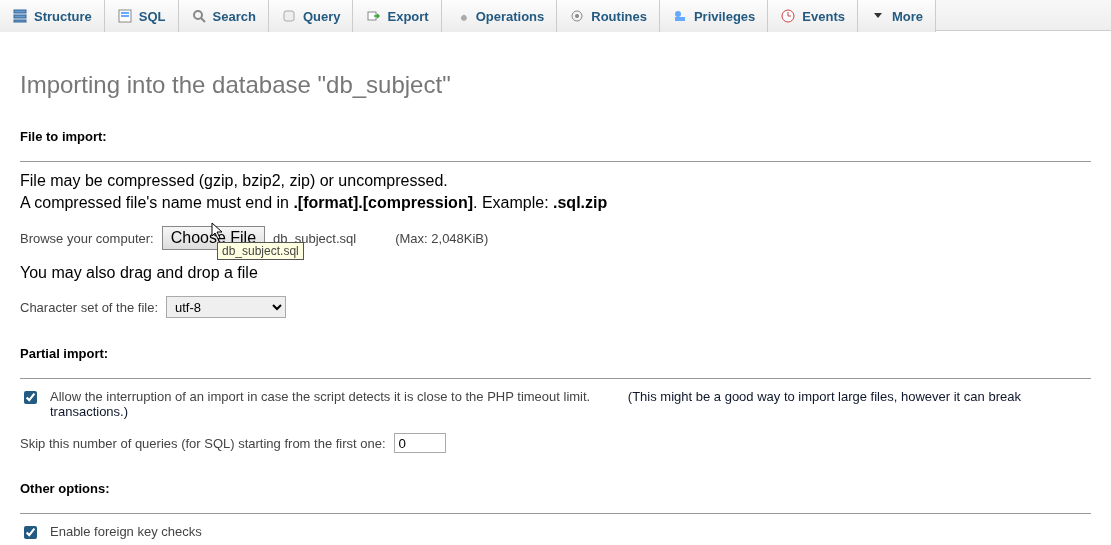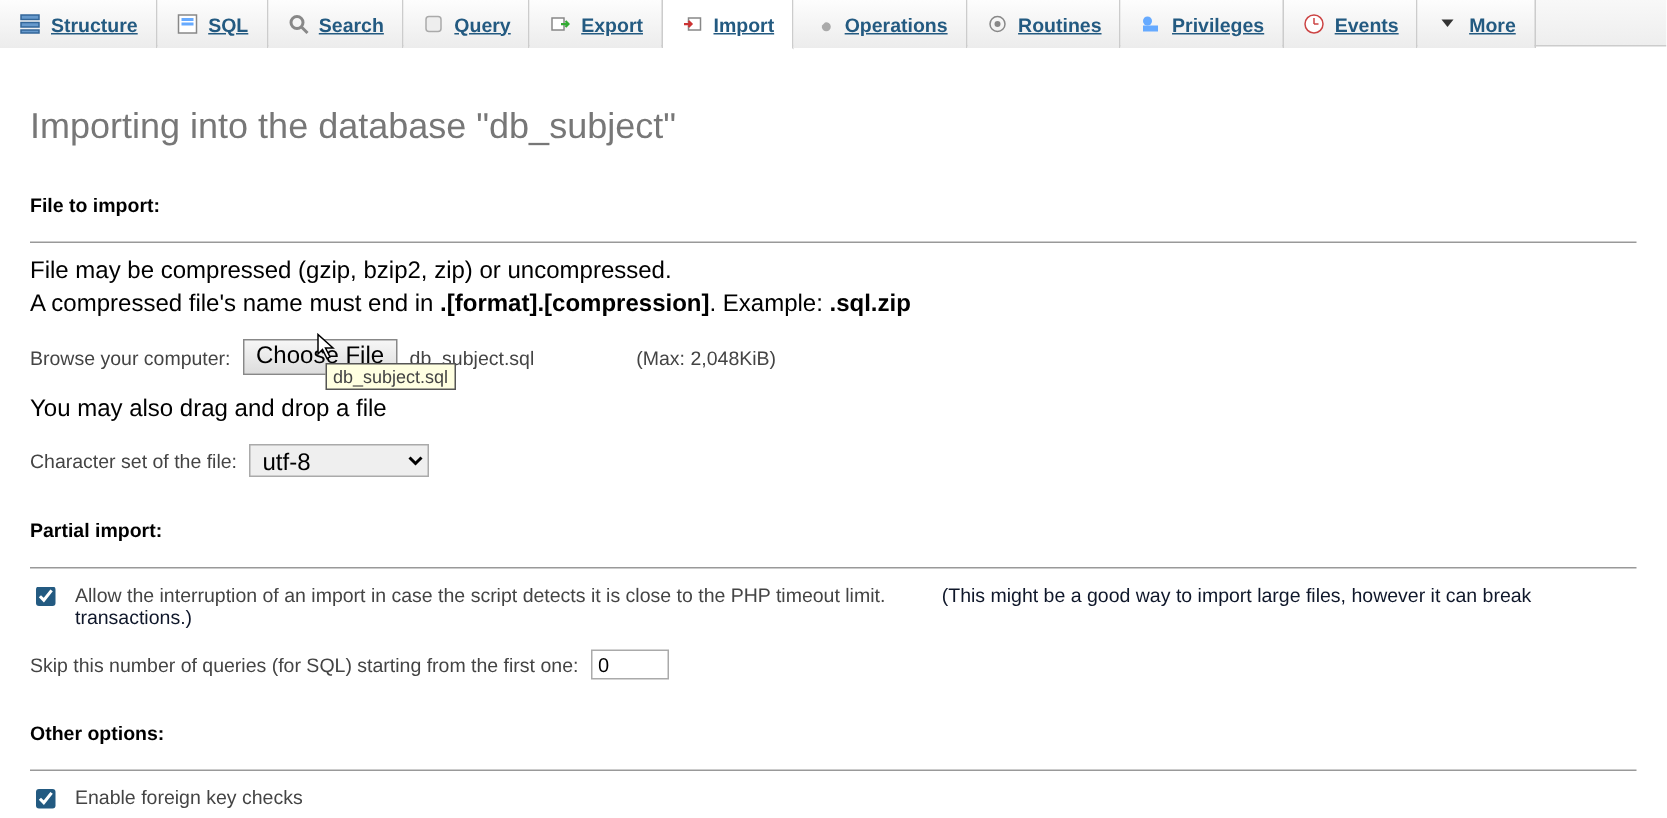--- a/index.html
+++ b/index.html
@@ -19,21 +19,20 @@
   .tab {
     display: flex;
     align-items: center;
     gap: 6px;
     padding: 16px 12px;
     border-right: 1px solid #ccc;
     color: #235a81;
     font-weight: bold;
     cursor: pointer;
     background: linear-gradient(#fdfdfd,#ececec);
-    text-decoration: underline;
   }
   .tab.active {
     background: #fff;
     border-bottom: 1px solid #fff;
     margin-bottom: -1px;
   }
   .tab .icon { width: 16px; height: 16px; display:inline-flex; align-items:center; justify-content:center;}
   .content {
     padding: 20px;
   }
@@ -55,34 +54,34 @@
   .row { margin: 14px 0; display:flex; align-items:center; gap:8px; flex-wrap:wrap;}
   .choose-btn {
     border: 1px solid #888;
     background: linear-gradient(#f6f6f6,#ddd);
     padding: 2px 8px;
     font-size: 16px;
     cursor: pointer;
     font-family: sans-serif;
   }
   .filename { font-size: 13px; }
-  .maxsize { margin-left: 60px; }
+  .maxsize { margin-left: 31px; }
   .tooltip {
     position: absolute;
     left: 217px;
     top: 242px;
     border: 1px solid #555;
     background: #ffffe1;
     padding: 1px 4px;
     font-size: 12px;
   }
   select {
     border: 1px solid #aaa;
     padding: 2px 4px;
-    font-size: 16px;
+    font-size: 13px;
     width: 120px;
     height: 22px;
   }
   input[type="text"].numfield {
     border: 1px solid #aaa;
     padding: 2px 4px;
     width: 52px;
     height: 20px;
   }
   .italic { color:#0f172a;margin-left:34px; }
@@ -139,29 +138,20 @@
   </div>
   <div class="tab">
     <span class="icon">
         <svg width="14" height="14">
           <rect x="2" y="3" width="8" height="8" fill="#fff" stroke="#888"></rect>
           <path d="M8 7 L13 7 M11 5 L13 7 L11 9" fill="none" stroke="#3a3" stroke-width="1.5"></path>
         </svg>
       </span>
     <span>Export</span>
   </div>
-  <div class="tab active">
-    <span class="icon">
-        <svg width="14" height="14">
-          <rect x="4" y="3" width="8" height="8" fill="#fff" stroke="#888"></rect>
-          <path d="M1 7 L6 7 M4 5 L6 7 L4 9" fill="none" stroke="#c33" stroke-width="1.5"></path>
-        </svg>
-      </span>
-    <span>Import</span>
-  </div>
   <div class="tab">
     <span class="icon">
         <svg width="14" height="14">
           <path d="M3 11 L8 6 A3 3 0 1 1 6 8 Z" fill="#aaa"></path>
         </svg>
       </span>
     <span>Operations</span>
   </div>
   <div class="tab">
     <span class="icon">

